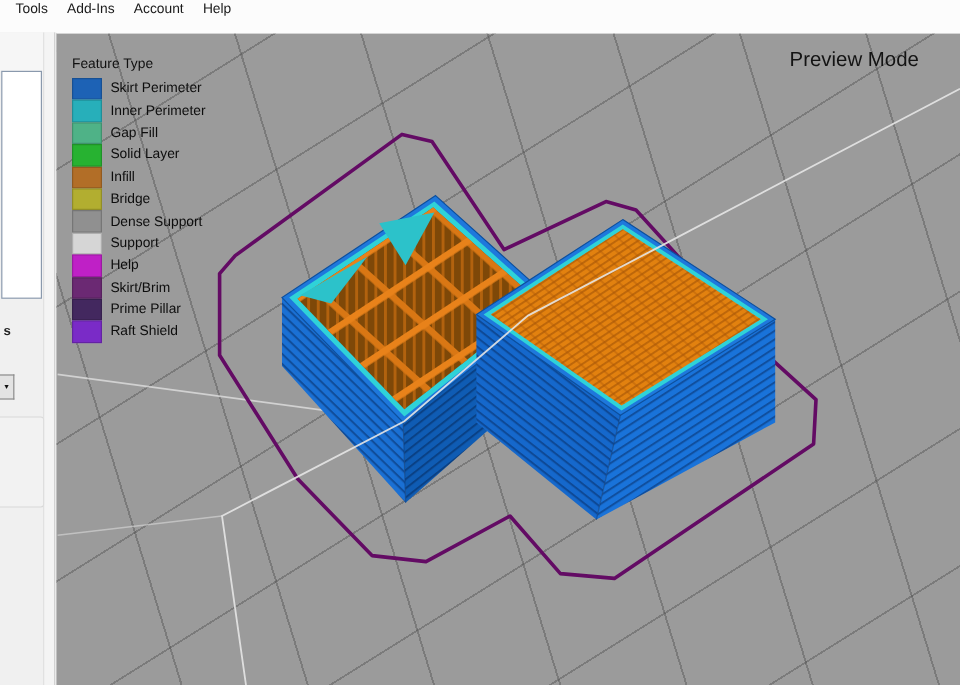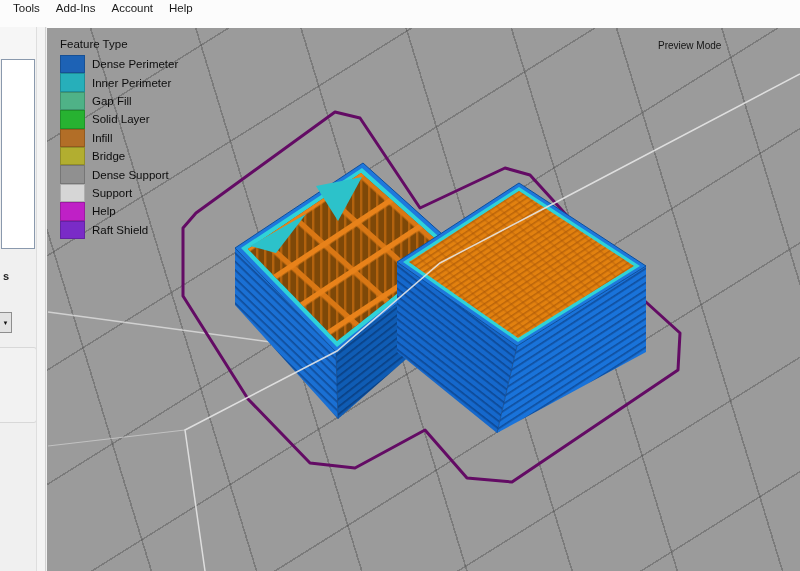--- a/index.html
+++ b/index.html
@@ -30,26 +30,26 @@
 
   
   .viewport{position:absolute;left:47px;top:28px;width:753px;height:543px;background-color:#9b9b9b;
             background-image:
               repeating-linear-gradient(73deg,  rgba(70,70,70,0) 0 99px,  rgba(70,70,70,.38) 99px 100.6px),
               repeating-linear-gradient(148deg, rgba(70,70,70,0) 0 95.5px,rgba(70,70,70,.38) 95.5px 97px);}
   .viewport svg{position:absolute;left:0;top:0;}
 
   
   .legend{position:absolute;left:13px;top:10px;}
-  .legend-title{font-size:11.5px;color:#101010;margin-bottom:5px;}
+  .legend-title{font-size:11.5px;color:#101010;margin-bottom:5px;margin-top:10px;}
   .legend-row{display:flex;align-items:center;height:18.4px;}
   .legend-swatch{width:25px;height:18.4px;flex:0 0 25px;
                  box-shadow:inset 0 0 0 1px rgba(0,0,0,.18);}
   .legend-label{font-size:11.5px;color:#0d0d0d;margin-left:7px;white-space:nowrap;}
-  .preview-mode{position:absolute;left:611px;top:12px;font-size:10px;color:#141414;}
+  .preview-mode{position:absolute;left:611px;top:12px;font-size:17px;color:#141414;}
 </style>
 </head>
 <body>
 
 <div class="menu-bar">
     <div class="menu-item">Tools</div>
     <div class="menu-item">Add-Ins</div>
     <div class="menu-item">Account</div>
     <div class="menu-item">Help</div>
   </div>
@@ -144,21 +144,21 @@
     </g>
 
     <path d="M800,74 L545,208 L440,263 L337,351 L185,430 L205,571" fill="none" stroke="#e6e6e6" stroke-width="1.5" opacity=".9"></path>
   </svg>
 
   <div class="legend">
     <div class="legend-title">Feature Type</div>
     <div id="legend-rows">
         <div class="legend-row">
           <div class="legend-swatch" style="background: rgb(29, 98, 181);"></div>
-          <div class="legend-label">Dense Perimeter</div>
+          <div class="legend-label">Skirt Perimeter</div>
         </div>
         <div class="legend-row">
           <div class="legend-swatch" style="background: rgb(39, 175, 186);"></div>
           <div class="legend-label">Inner Perimeter</div>
         </div>
         <div class="legend-row">
           <div class="legend-swatch" style="background: rgb(79, 178, 135);"></div>
           <div class="legend-label">Gap Fill</div>
         </div>
         <div class="legend-row">
@@ -179,20 +179,28 @@
         </div>
         <div class="legend-row">
           <div class="legend-swatch" style="background: rgb(214, 214, 214);"></div>
           <div class="legend-label">Support</div>
         </div>
         <div class="legend-row">
           <div class="legend-swatch" style="background: rgb(191, 32, 198);"></div>
           <div class="legend-label">Help</div>
         </div>
         <div class="legend-row">
+          <div class="legend-swatch" style="background: rgb(107, 41, 115);"></div>
+          <div class="legend-label">Skirt/Brim</div>
+        </div>
+        <div class="legend-row">
+          <div class="legend-swatch" style="background: rgb(67, 40, 95);"></div>
+          <div class="legend-label">Prime Pillar</div>
+        </div>
+        <div class="legend-row">
           <div class="legend-swatch" style="background: rgb(122, 43, 199);"></div>
           <div class="legend-label">Raft Shield</div>
         </div>
       </div>
   </div>
 
   <div class="preview-mode">Preview Mode</div>
 </div>
 
 </body></html>

